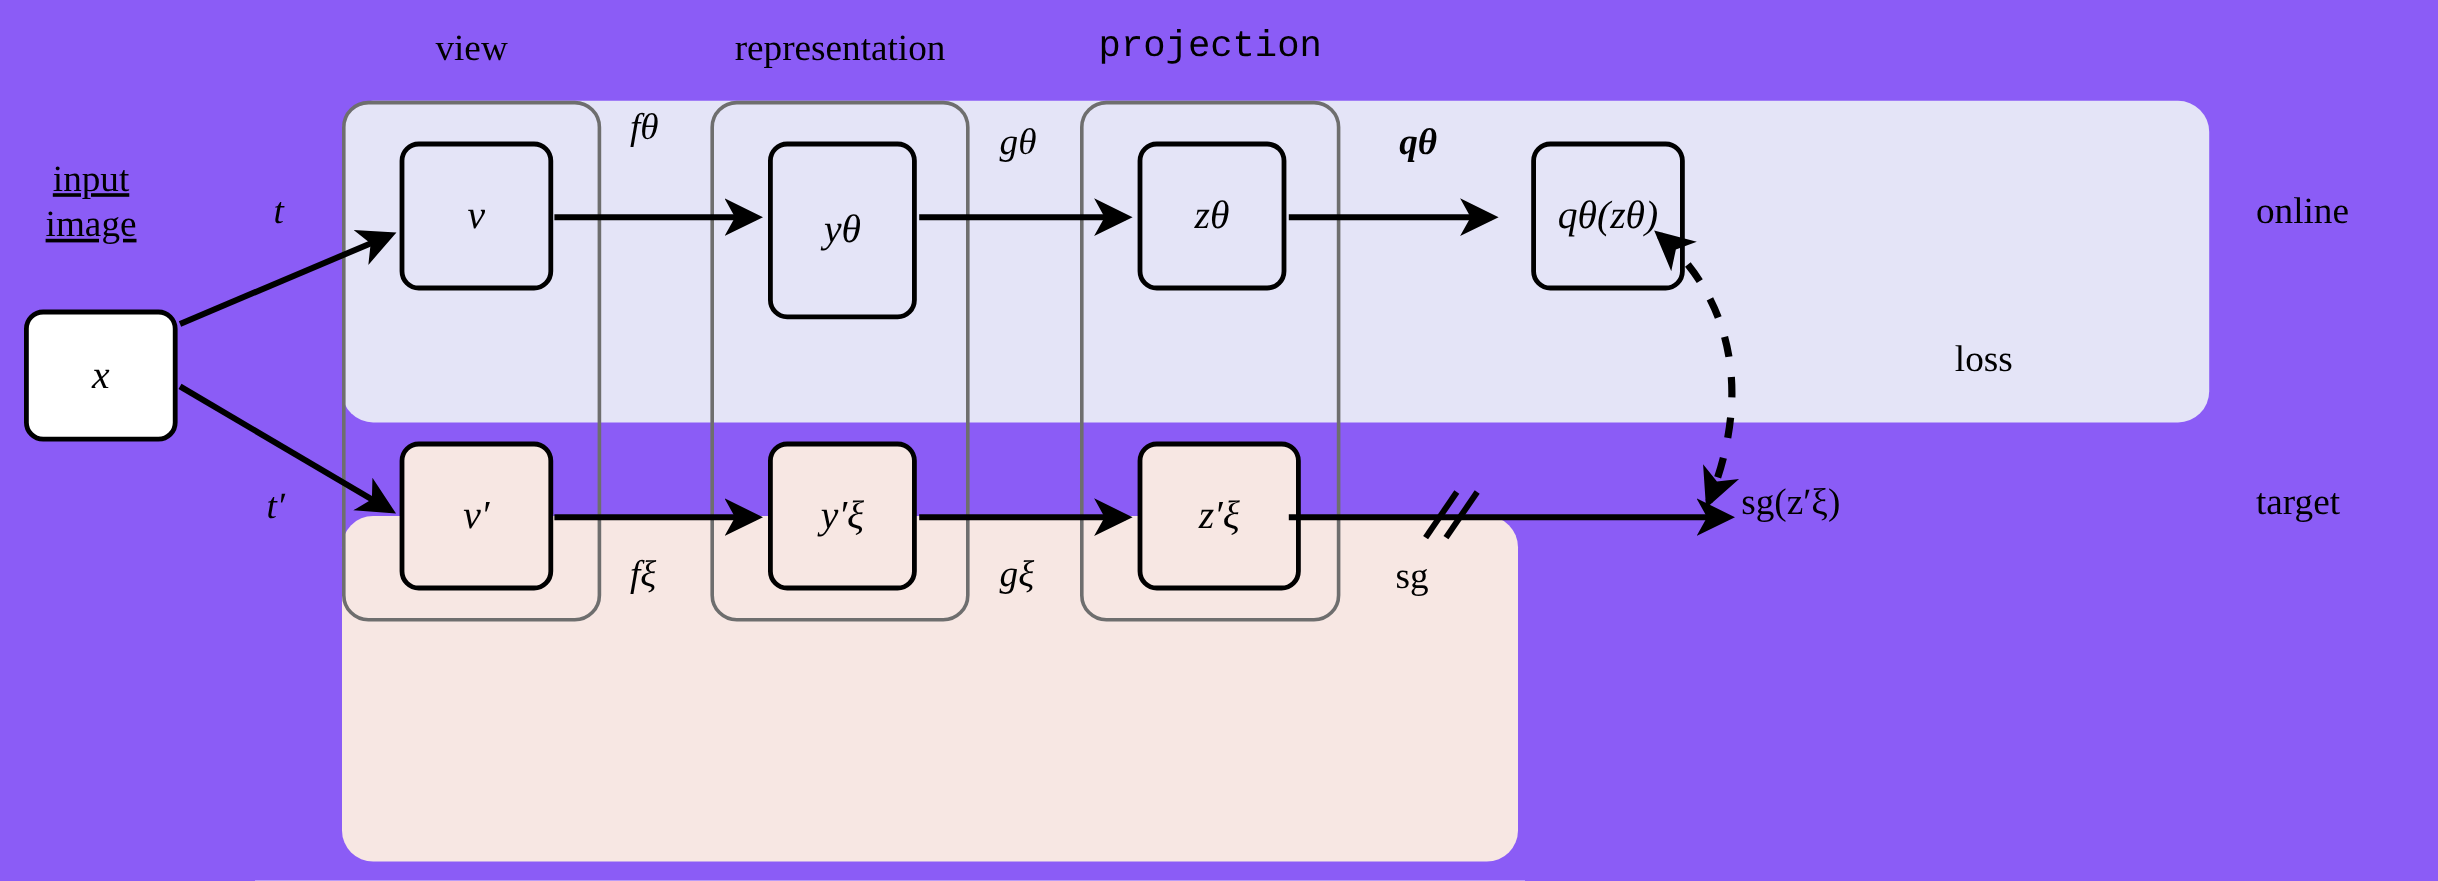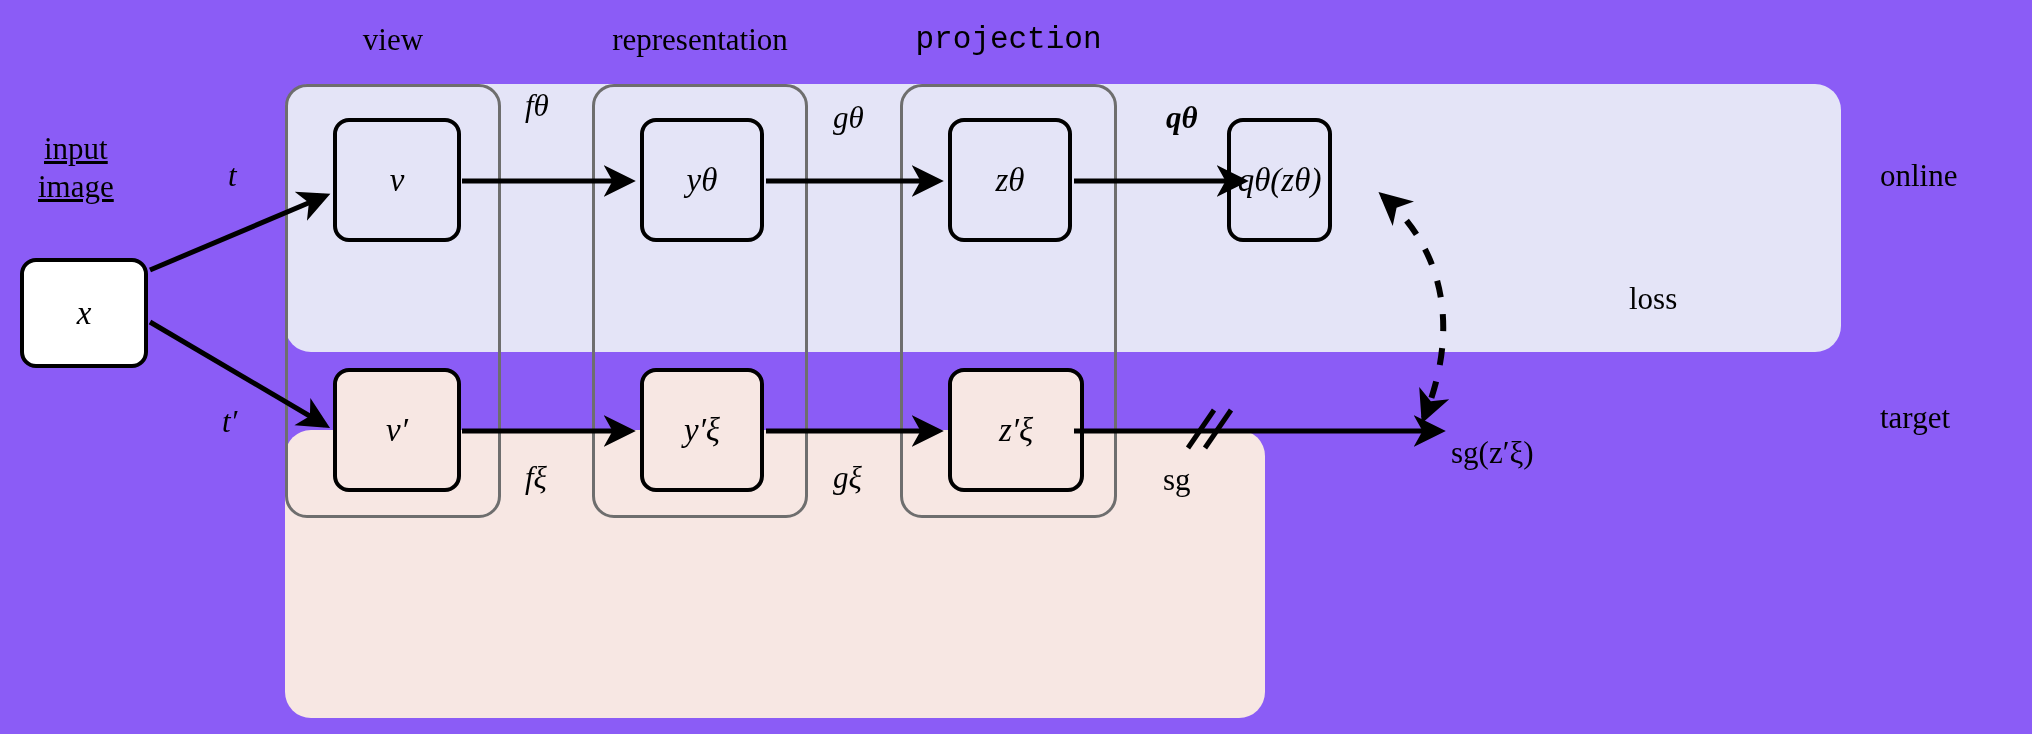--- a/index.html
+++ b/index.html
@@ -60,23 +60,23 @@
     font-size: 33px;
     font-style: italic;
     color: #000;
   }
   .node.blue  { background: #e4e4f7; }
   .node.pink  { background: #f7e7e3; }
   .node.white { background: #ffffff; }
 
   #node-x       { left: 20px;   top: 258px; width: 128px; height: 110px; }
   #node-v       { left: 333px;  top: 118px; width: 128px; height: 124px; }
-  #node-yt      { left: 640px;  top: 118px; width: 124px; height: 124px; }
+  #node-yt      { left: 640px;  top: 118px; width: 124px; height: 148px; }
   #node-zt      { left: 948px;  top: 118px; width: 124px; height: 124px; }
-  #node-qz      { left: 1227px; top: 118px; width: 105px; height: 124px; }
+  #node-qz      { left: 1276px; top: 118px; width: 128px; height: 124px; }
   #node-vp      { left: 333px;  top: 368px; width: 128px; height: 124px; }
   #node-yx      { left: 640px;  top: 368px; width: 124px; height: 124px; text-align: center; }
   #node-zx      { left: 948px;  top: 368px; width: 136px; height: 124px; }
 
   
   .txt {
     position: absolute;
     font-size: 31px;
     color: #000;
     white-space: nowrap;
@@ -85,21 +85,21 @@
 
   #lbl-input    { left: 38px;   top: 130px; text-align: center; line-height: 1.22; text-decoration: underline; }
   #lbl-t        { left: 228px;  top: 158px; }
   #lbl-tp       { left: 222px;  top: 404px; }
   #lbl-ftheta   { left: 525px;  top: 88px; }
   #lbl-fxi      { left: 525px;  top: 460px; }
   #lbl-gtheta   { left: 833px;  top: 100px; }
   #lbl-gxi      { left: 833px;  top: 460px; }
   #lbl-qtheta   { left: 1166px; top: 100px; font-weight: bold; }
   #lbl-sg       { left: 1163px; top: 462px; }
-  #lbl-sgz      { left: 1451px; top: 400px; margin-top: 35px; }
+  #lbl-sgz      { left: 1451px; top: 400px; }
   #lbl-online   { left: 1880px; top: 158px; }
   #lbl-target   { left: 1880px; top: 400px; }
   #lbl-loss     { left: 1629px; top: 281px; }
 
   
   #wires {
     position: absolute;
     left: 0; top: 0;
     width: 2032px;
     height: 734px;

